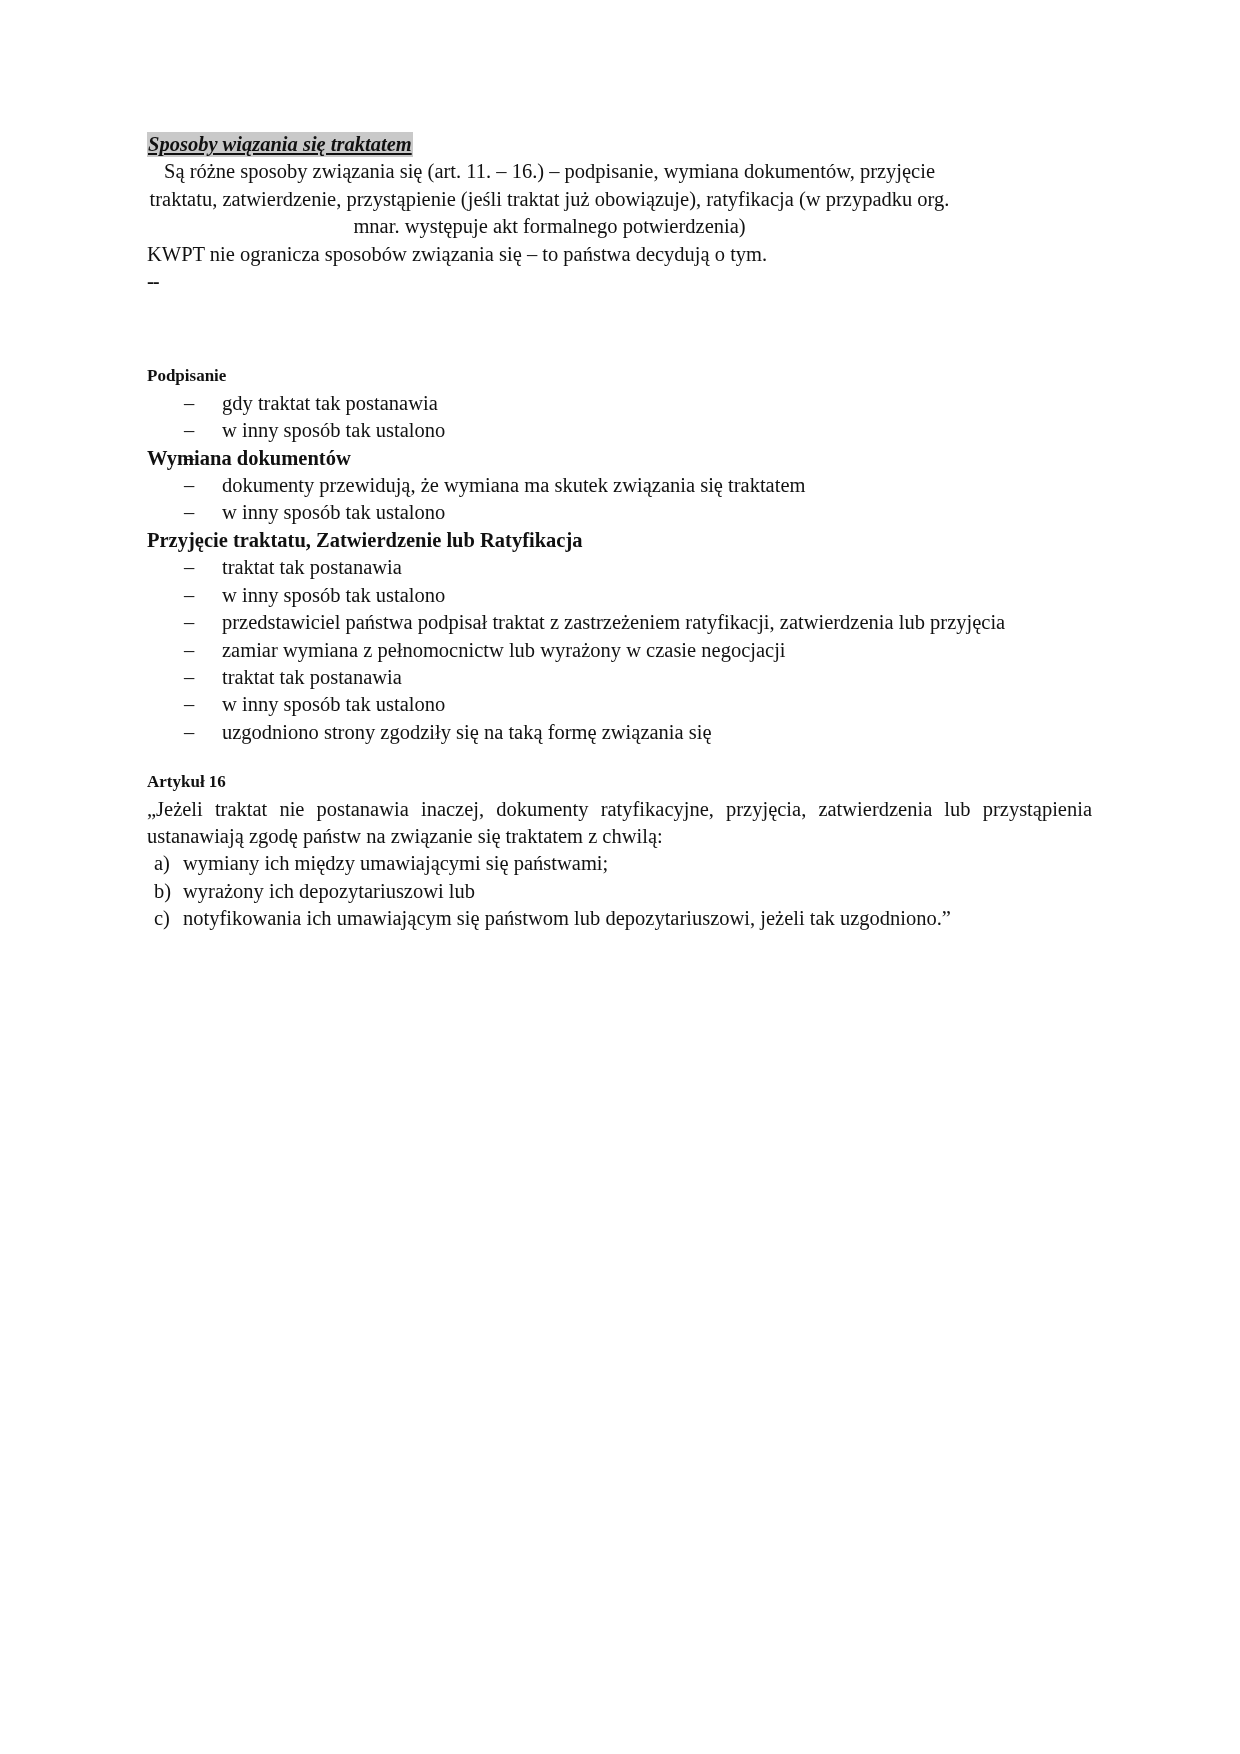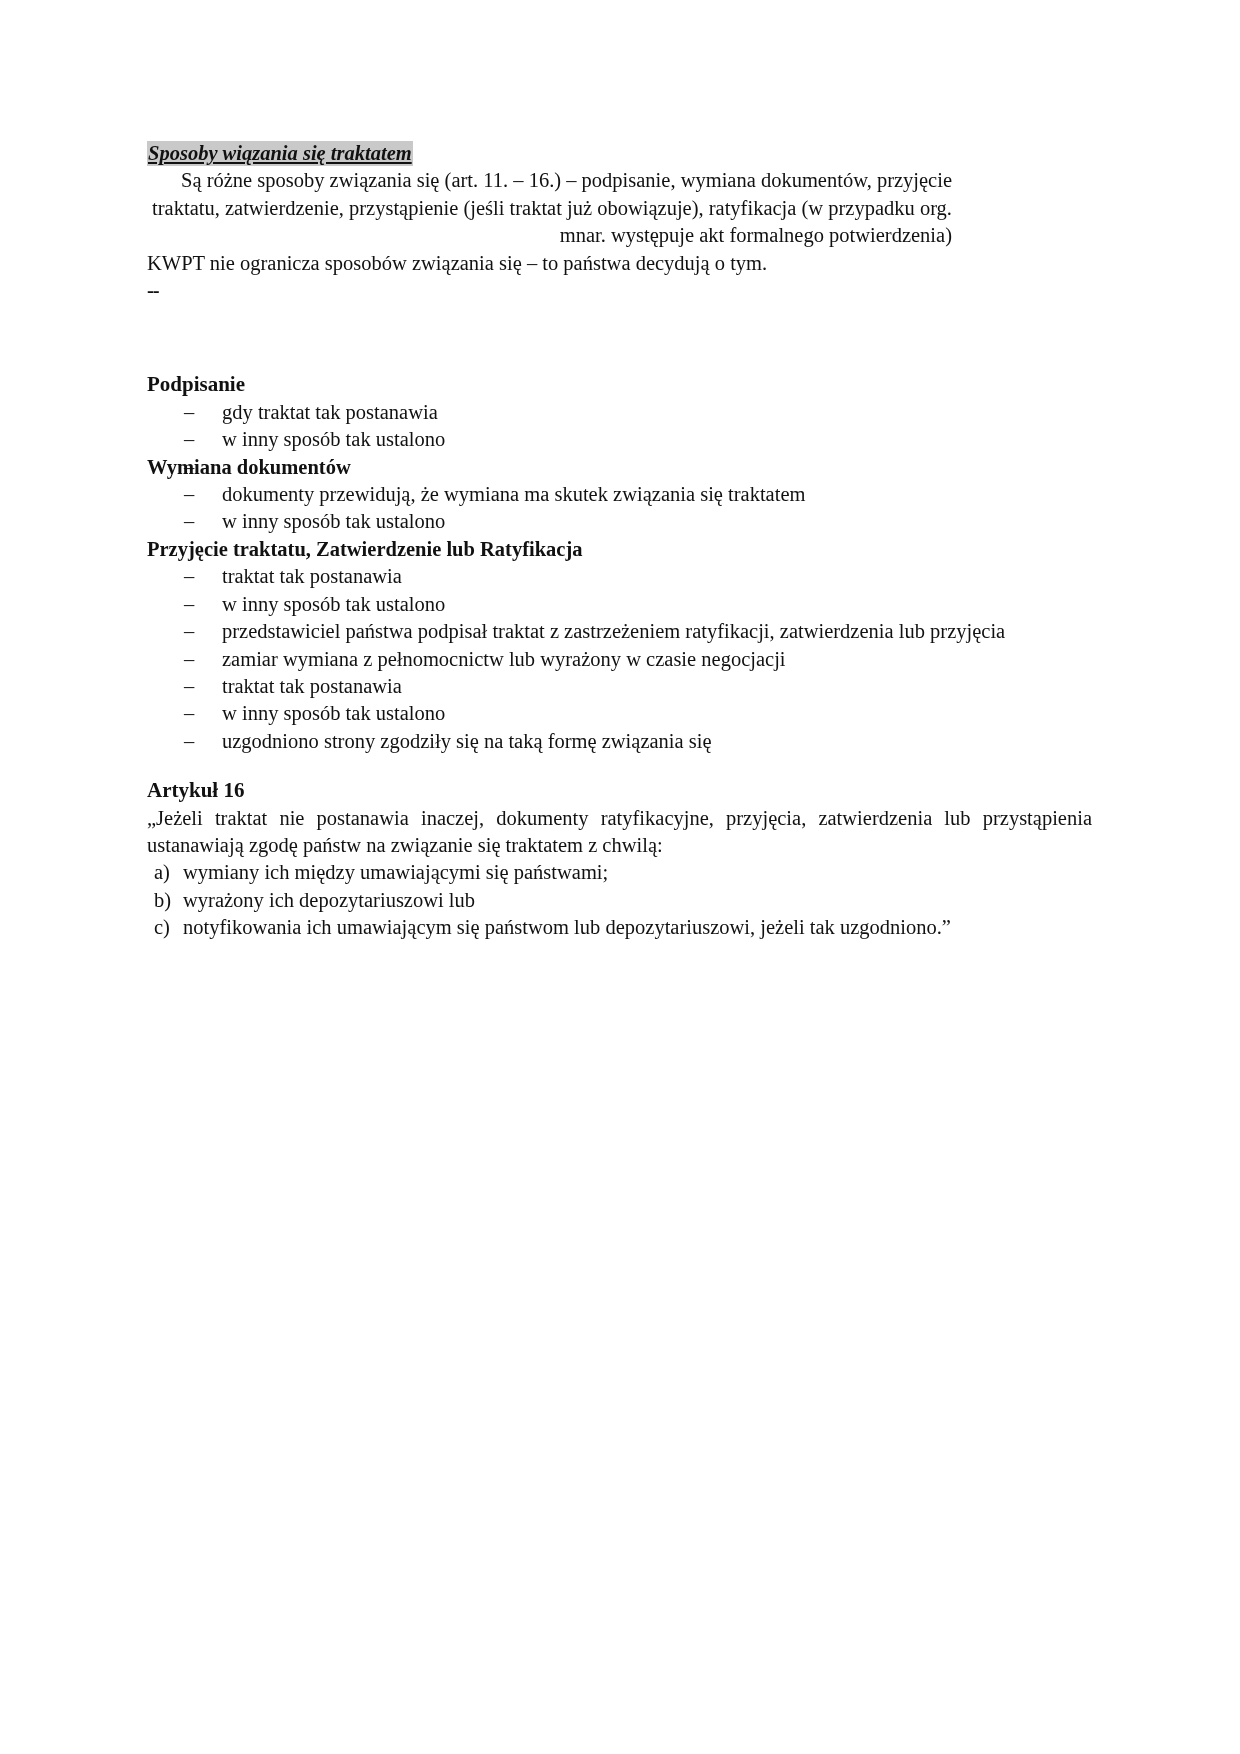--- a/index.html
+++ b/index.html
@@ -11,21 +11,21 @@
       width: 1240px;
       height: 1754px;
       position: relative;
       overflow: hidden;
       font-family: "Liberation Serif", "DejaVu Serif", serif;
       color: #111111;
     }
     .page {
       position: absolute;
       left: 147px;
-      top: 140px;
+      top: 131px;
       width: 945px;
       font-size: 20.5px;
       line-height: 27.4px;
       font-family: Liberation Serif, serif;
     }
     .title {
       display: inline-block;
       font-style: italic;
       font-weight: bold;
       text-decoration: underline;
@@ -34,21 +34,21 @@
       line-height: 25px;
     }
     .para { margin: 0; }
     .sep { margin: 0; font-weight: bold; letter-spacing: -1px; }
     .gap-big { height: 42px; }
     .gap-sm { height: 25px; }
     .heading {
       font-weight: bold;
       margin: 0;
     }
-    .heading.lg { font-size: 21px; }
+    .heading.lg { font-size: 17px; }
     ul.dash {
       list-style: none;
       margin: 0;
       padding: 0;
     }
     ul.dash li {
       position: relative;
       padding-left: 75px;
       text-align: justify;
       padding-right: 0;
@@ -75,21 +75,21 @@
   </style>
 </head>
 <body>
 
 <div class="page">
 
   <div>
     <span class="title">Sposoby wiązania się traktatem</span>
   </div>
 
-  <p class="para justify" style="text-align:right; width:805px;">Są różne sposoby związania się (art. 11. – 16.) – podpisanie, wymiana dokumentów, przyjęcie traktatu, zatwierdzenie, przystąpienie (jeśli traktat już obowiązuje), ratyfikacja (w przypadku org. mnar. występuje akt formalnego potwierdzenia)</p>
+  <p class="para justify" style="text-align:center; width:805px;">Są różne sposoby związania się (art. 11. – 16.) – podpisanie, wymiana dokumentów, przyjęcie traktatu, zatwierdzenie, przystąpienie (jeśli traktat już obowiązuje), ratyfikacja (w przypadku org. mnar. występuje akt formalnego potwierdzenia)</p>
   <p class="para">KWPT nie ogranicza sposobów związania się – to państwa decydują o tym.</p>
   <p class="sep">--</p>
 
   <div class="gap-big"></div>
 
 
   <div class="gap-sm"></div>
 
   <p class="heading lg">Podpisanie</p>
   <ul class="dash">

